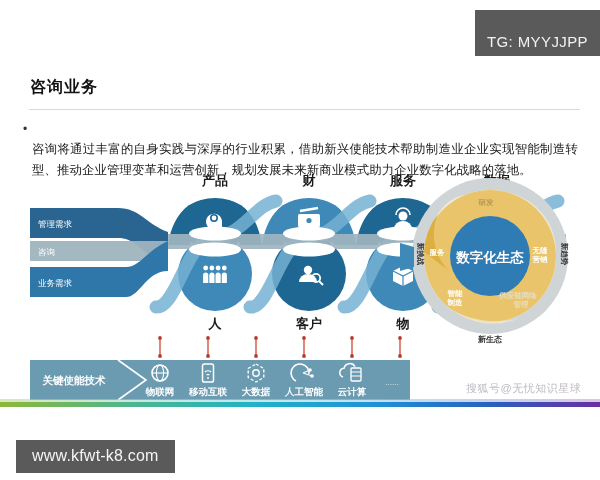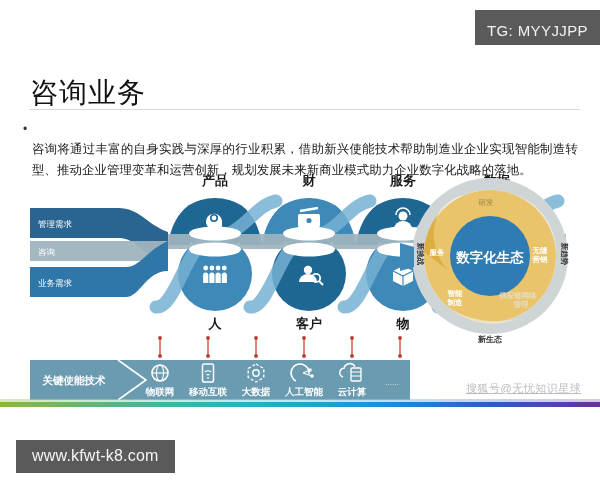--- a/index.html
+++ b/index.html
@@ -5,47 +5,47 @@
   html,body{margin:0;padding:0;}
   body{
     width:600px;height:480px;background:#ffffff;overflow:hidden;position:relative;
     font-family:"Liberation Sans","DejaVu Sans",sans-serif;
   }
   .slide{position:absolute;inset:0;background:#fff;}
 
   
   .tg-badge{
     position:absolute;top:10px;right:0;background:#5a5a5a;color:#f2f2f2;
-    font-size:15px;letter-spacing:.4px;padding:13px 12px 7px 12px;line-height:1;
+    font-size:15px;letter-spacing:.4px;padding:24px 12px 7px 12px;line-height:1;
   }
 
   
   .page-title{
-    position:absolute;left:30px;top:79px;font-size:28px;font-weight:normal;color:#111;
+    position:absolute;left:30px;top:79px;font-size:16px;font-weight:bold;color:#111;
     letter-spacing:1px;line-height:1;
   }
   .title-rule{
     position:absolute;left:29px;top:109px;width:551px;height:1px;background:#d9d9d9;
   }
 
   
   .bullet-wrap{position:absolute;left:18px;top:119px;width:560px;display:flex;}
   .bullet-dot{width:14px;flex:0 0 14px;color:#333;font-size:12px;line-height:21px;text-align:center;}
   .bullet-text{
     flex:1;font-size:12.4px;color:#1a1a1a;line-height:21px;letter-spacing:.1px;text-align:justify;margin-top:20px;
   }
 
   
   .diagram{position:absolute;left:0;top:163px;width:600px;height:238px;}
   .diagram svg{display:block;}
 
   
   .watermark{
     position:absolute;left:466px;top:381px;font-size:11px;color:#b9b4bd;
-    letter-spacing:.5px;white-space:nowrap;opacity:.92;text-decoration:underline;
+    letter-spacing:.5px;white-space:nowrap;opacity:.92;
   }
 
   
   .grad-rule{
     position:absolute;left:0;top:402px;width:600px;height:5px;
     background:linear-gradient(to right,#8cb83a 0%,#4eb58e 22%,#21b3c6 42%,#1e93d6 62%,#2a5fbd 82%,#6b2fa0 100%);
   }
   .grad-rule-soft{
     position:absolute;left:0;top:399px;width:600px;height:3px;
     background:linear-gradient(to right,#b9d47f 0%,#96d7cb 25%,#8fd6e6 50%,#93b7e6 75%,#b49ad2 100%);

